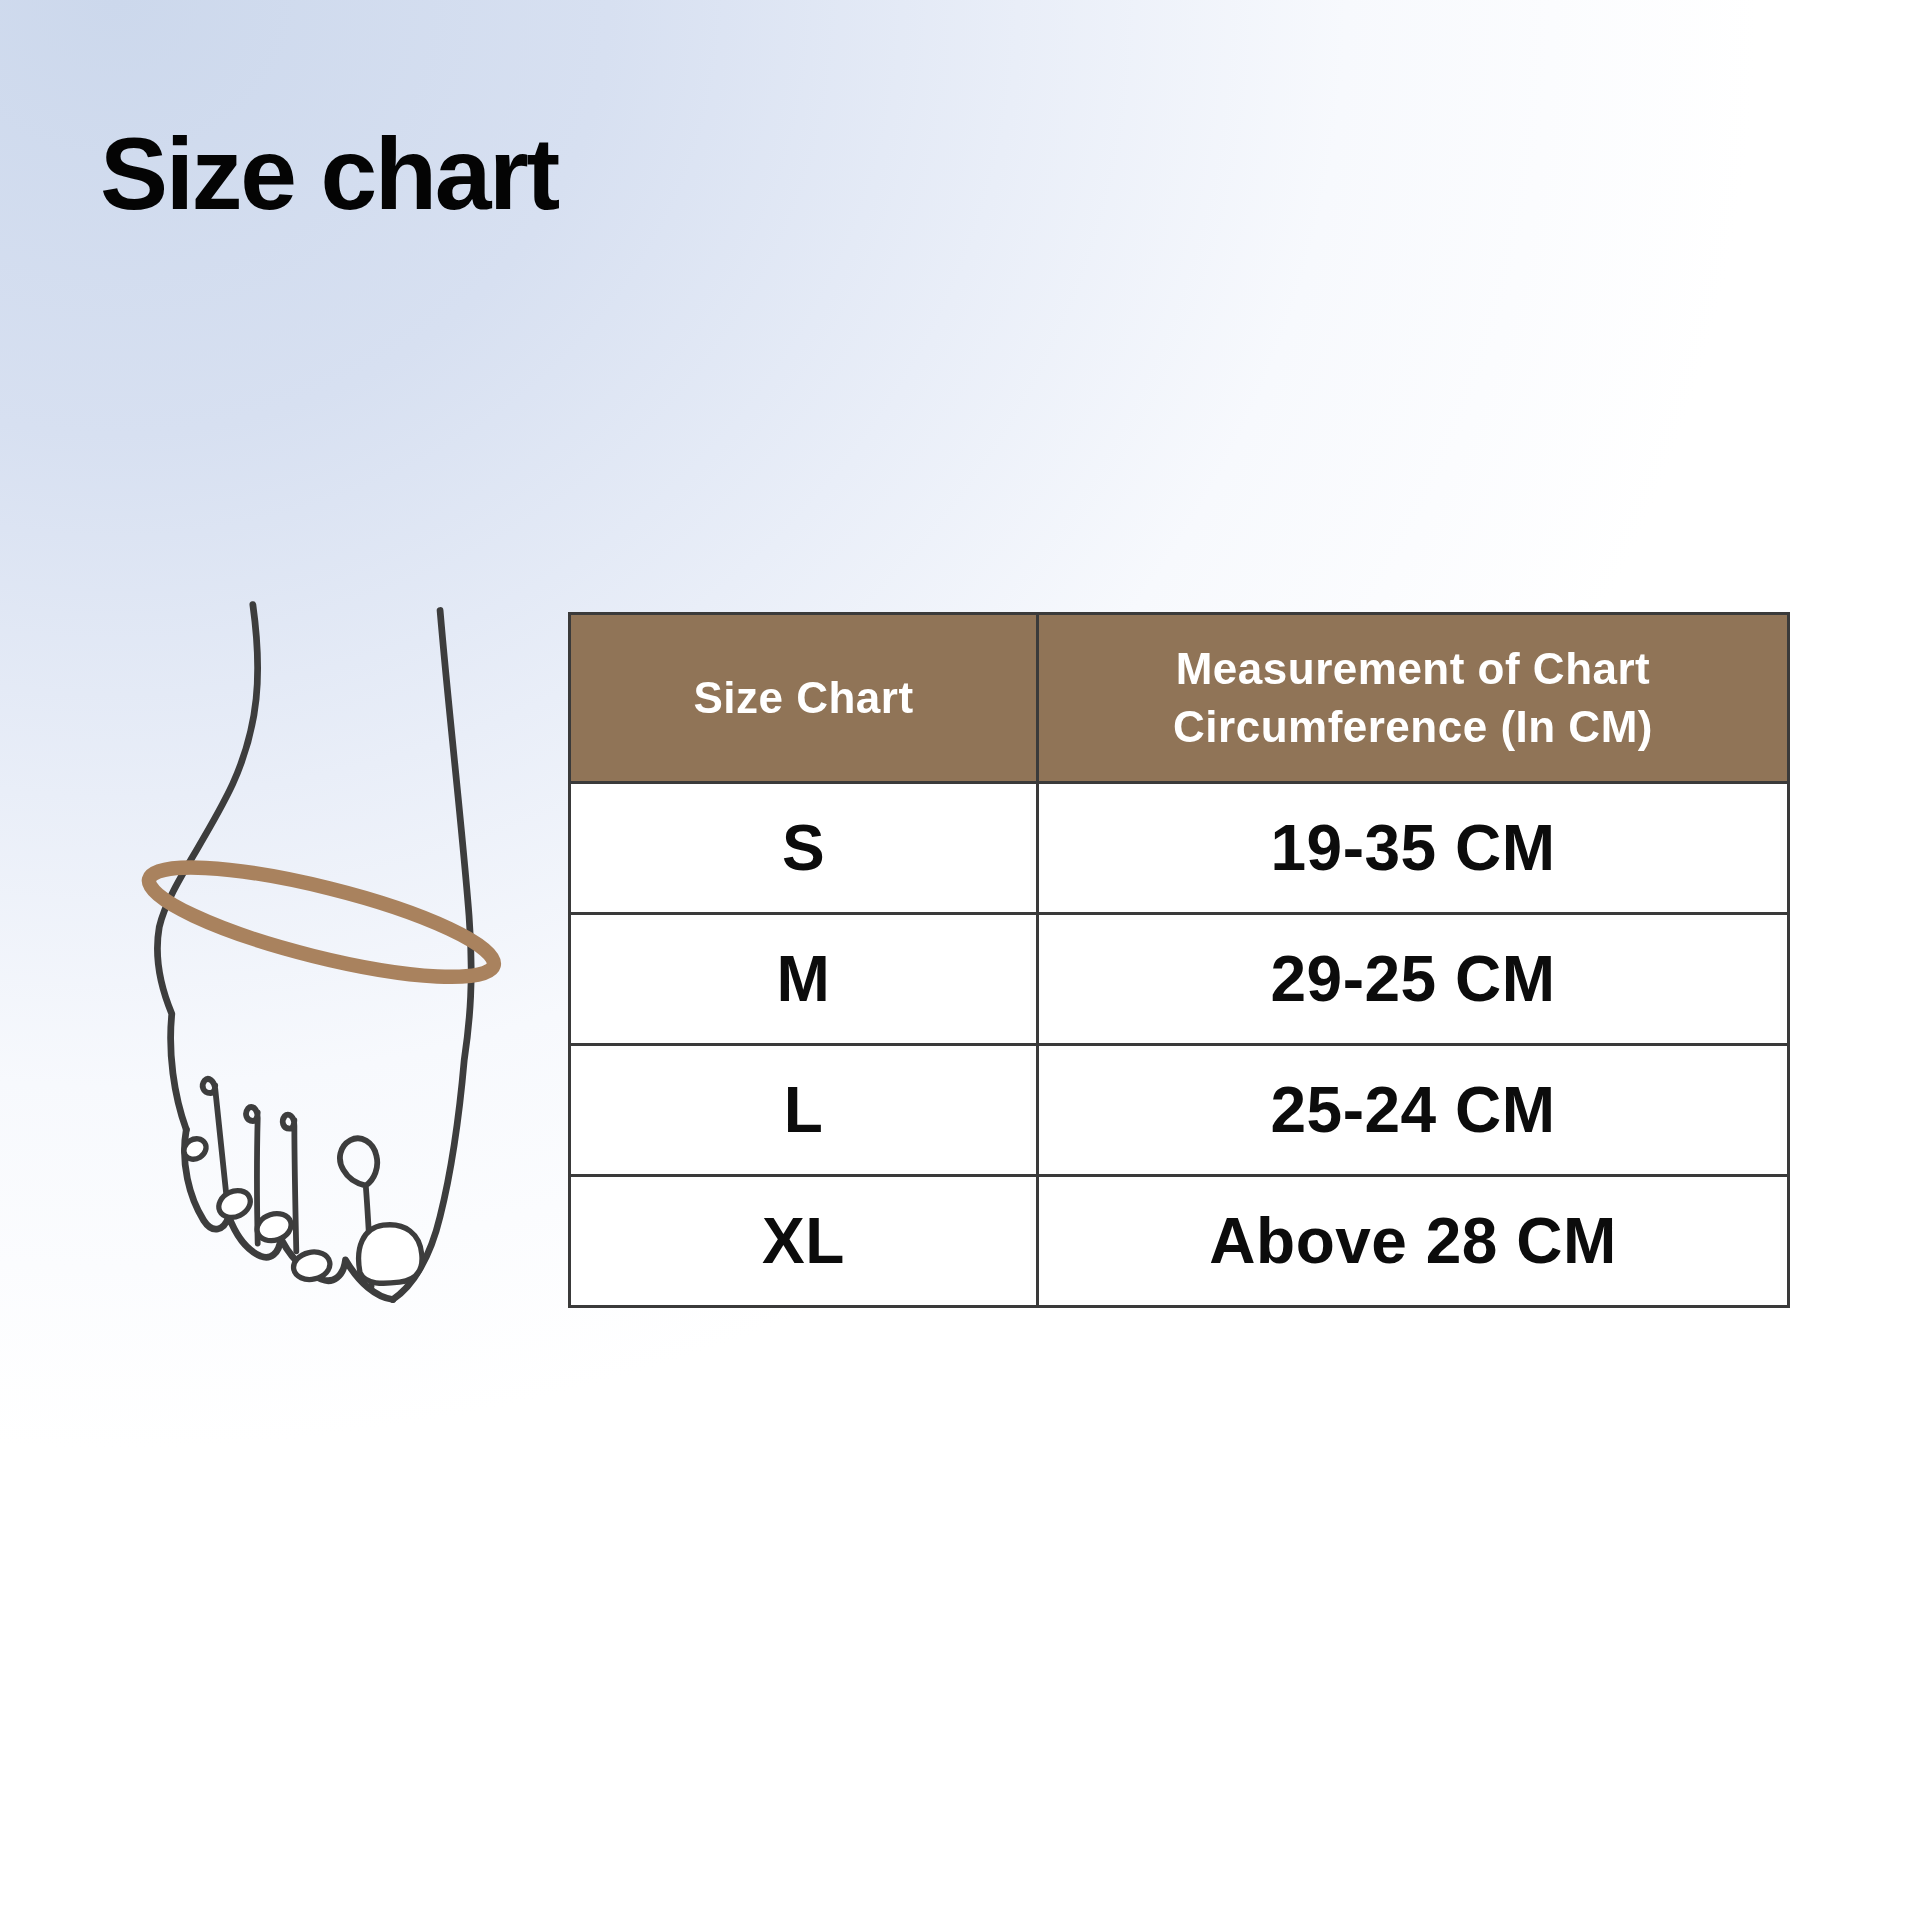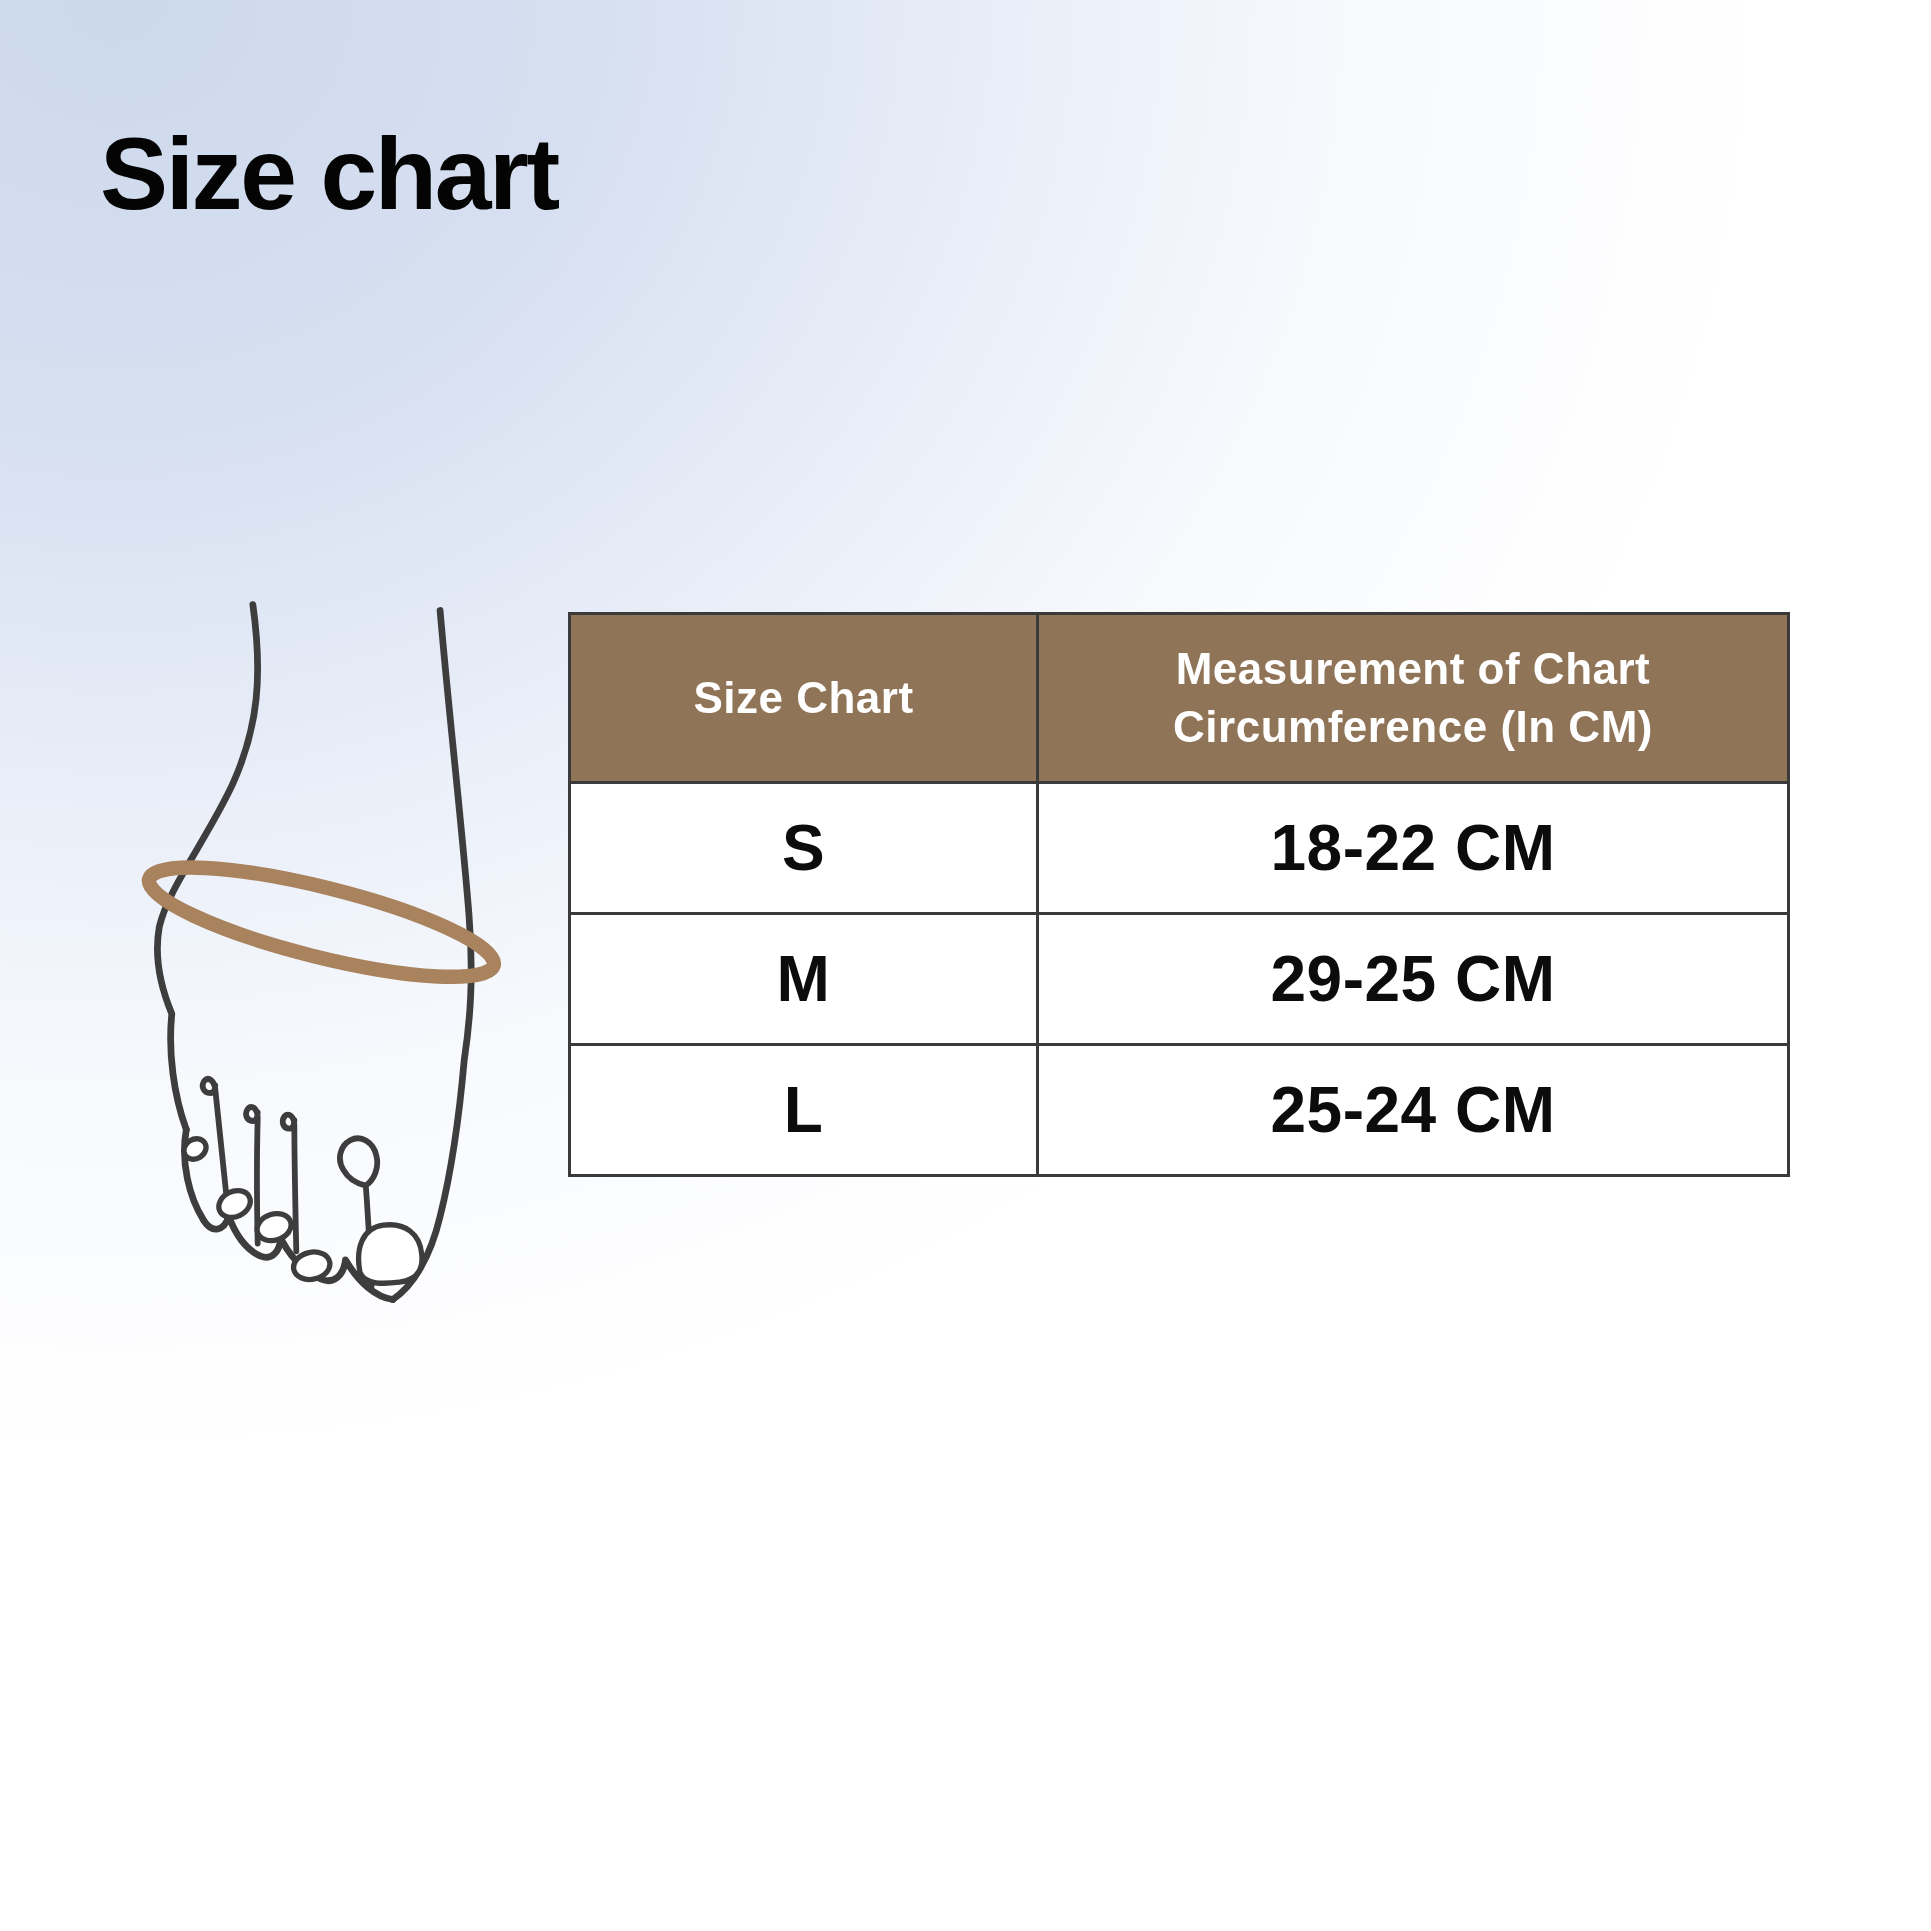--- a/index.html
+++ b/index.html
@@ -78,25 +78,29 @@
   </colgroup>
   <thead>
     <tr>
       <th>Size Chart</th>
       <th>Measurement of Chart Circumference (In CM)</th>
     </tr>
   </thead>
   <tbody>
     <tr>
       <td>S</td>
-      <td>18-22 CM</td>
+      <td>19-35 CM</td>
     </tr>
     <tr>
       <td>M</td>
       <td>29-25 CM</td>
     </tr>
     <tr>
       <td>L</td>
       <td>25-24 CM</td>
     </tr>
+    <tr>
+      <td>XL</td>
+      <td>Above 28 CM</td>
+    </tr>
   </tbody>
 </table>
 
 
 </body></html>

